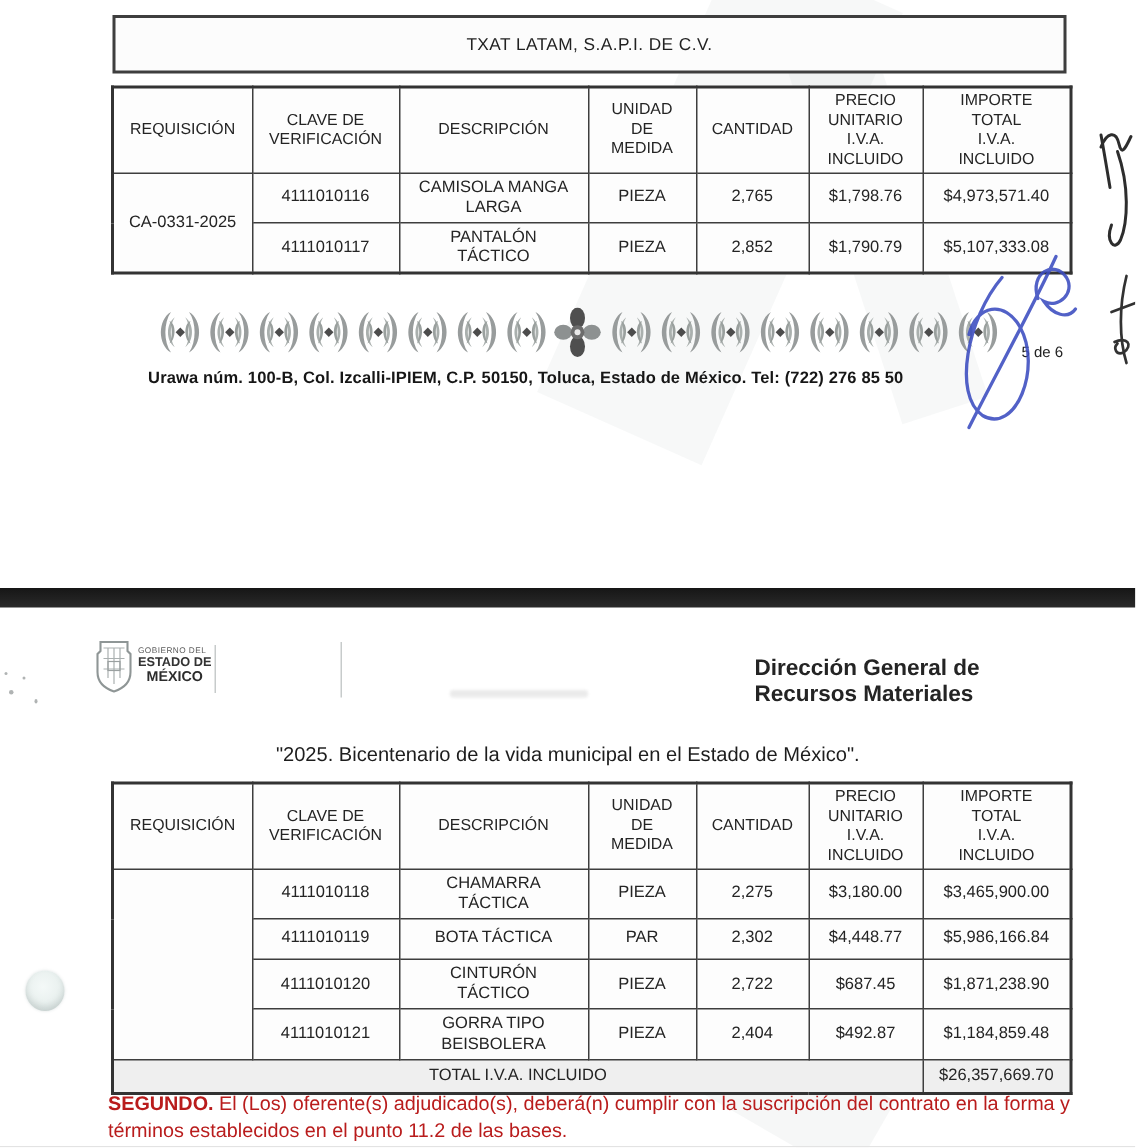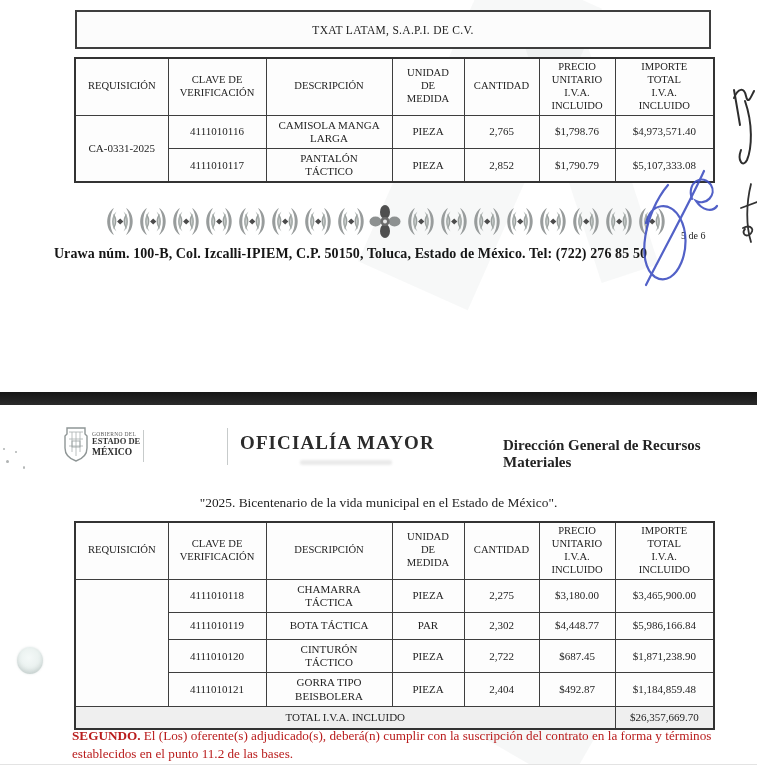--- a/index.html
+++ b/index.html
@@ -1,19 +1,19 @@
 <!DOCTYPE html>
 <html><head>
 <meta charset="utf-8">
 <style>
   * { margin:0; padding:0; box-sizing:border-box; }
   html,body { background:#ffffff; }
   .screen {
     position:relative; width:757px; height:765px; overflow:hidden;
-    background:#ffffff; font-family:Liberation Serif, serif; color:#262626;
+    background:#ffffff; font-family:Liberation Sans, sans-serif; color:#262626;
   }
   
   .wm { position:absolute; background:#6a7070; opacity:0.05; pointer-events:none; }
   .wm1 { left:420px; top:-30px; width:120px; height:330px; transform:rotate(24deg); }
   .wm2 { left:560px; top:20px; width:60px; height:260px; transform:rotate(-18deg); }
   .wm3 { left:470px; top:700px; width:120px; height:60px; transform:rotate(30deg); opacity:0.06; }
   .hole-punch {
     position:absolute; left:17px; top:647px; width:26px; height:27px; border-radius:50%;
     background:radial-gradient(circle at 45% 40%, #f4f9f8 0%, #e6eeec 70%, #d8e2e0 100%);
     box-shadow:inset 0 -3px 4px rgba(70,90,90,.18), 0 0 2px rgba(120,140,140,.25);
@@ -40,29 +40,29 @@
     white-space:pre-line; color:#242424;
   }
   table.doc th { font-weight:normal; font-size:10.6px; line-height:1.22; height:52px; padding:2px 1px; }
   table.doc td { font-size:11px; line-height:1.2; padding:3px 4px; height:27px; }
   tr.total-row td { background:#efefef; height:23px; }
   td.total-label { text-align:right; padding-right:9px; font-size:11.2px; }
   td.total-value { font-size:11.2px; }
   
   .ornament { position:absolute; left:103px; top:205px; }
   .address { position:absolute; left:0; top:246px; width:701px; text-align:center;
-    font-size:14px; font-weight:bold; color:#161616; letter-spacing:.1px; }
+    font-size:11px; font-weight:bold; color:#161616; letter-spacing:.1px; }
   .pagenum { position:absolute; left:681px; top:230px; font-size:10px; color:#222; }
   .sig-overlay { position:absolute; left:0; top:0; width:757px; height:765px; pointer-events:none; }
   
   .crest { position:absolute; left:63px; top:426px; }
   .gob-text { position:absolute; left:92px; top:431px; line-height:1.12; }
   .gob-text .l1 { font-size:5.5px; color:#5c5c5c; letter-spacing:.3px; }
   .gob-text .l2 { font-size:8.5px; font-weight:bold; color:#333; }
-  .gob-text .l3 { font-size:9.5px; font-weight:bold; color:#2c2c2c; }
+  .gob-text .l3 { font-size:9.5px; font-weight:bold; color:#2c2c2c;text-align:center; }
   .vdiv { position:absolute; width:1px; background:#c7cbcb; }
   .vdiv1 { left:143px; top:430px; height:32px; }
   .vdiv2 { left:227px; top:428px; height:37px; }
   .brand { position:absolute; left:150px; top:427px; width:78px; height:38px; }
   .brand .cap-top { position:absolute; left:27px; top:3px; font-size:4.5px; color:#b6baba; letter-spacing:.6px; }
   .brand .bird { position:absolute; left:0; top:3px; }
   .brand .word { position:absolute; left:23px; top:10px; font-size:11.5px; font-weight:bold;
     letter-spacing:1.1px; color:#353535; }
   .brand .cap-bot { position:absolute; left:25px; top:26px; font-size:4.5px; color:#c0c4c4; letter-spacing:.4px; }
   .p2-title { position:absolute; left:240px; top:432px; font-size:19px; font-weight:bold;
@@ -220,21 +220,20 @@
     <div class="l1">GOBIERNO DEL</div>
     <div class="l2">ESTADO DE</div>
     <div class="l3">MÉXICO</div>
   </div>
 
   <div class="vdiv vdiv1"></div>
 
 
   <div class="vdiv vdiv2"></div>
 
-  <div class="p2-title">OFICIALÍA MAYOR</div>
   <div class="title-smudge"></div>
   <div class="department">Dirección General de Recursos Materiales</div>
 
   <div class="motto">"2025. Bicentenario de la vida municipal en el Estado de México".</div>
 
   <table class="doc t2">
     <colgroup>
       <col style="width:93px">
         <col style="width:98px">
         <col style="width:126px">

